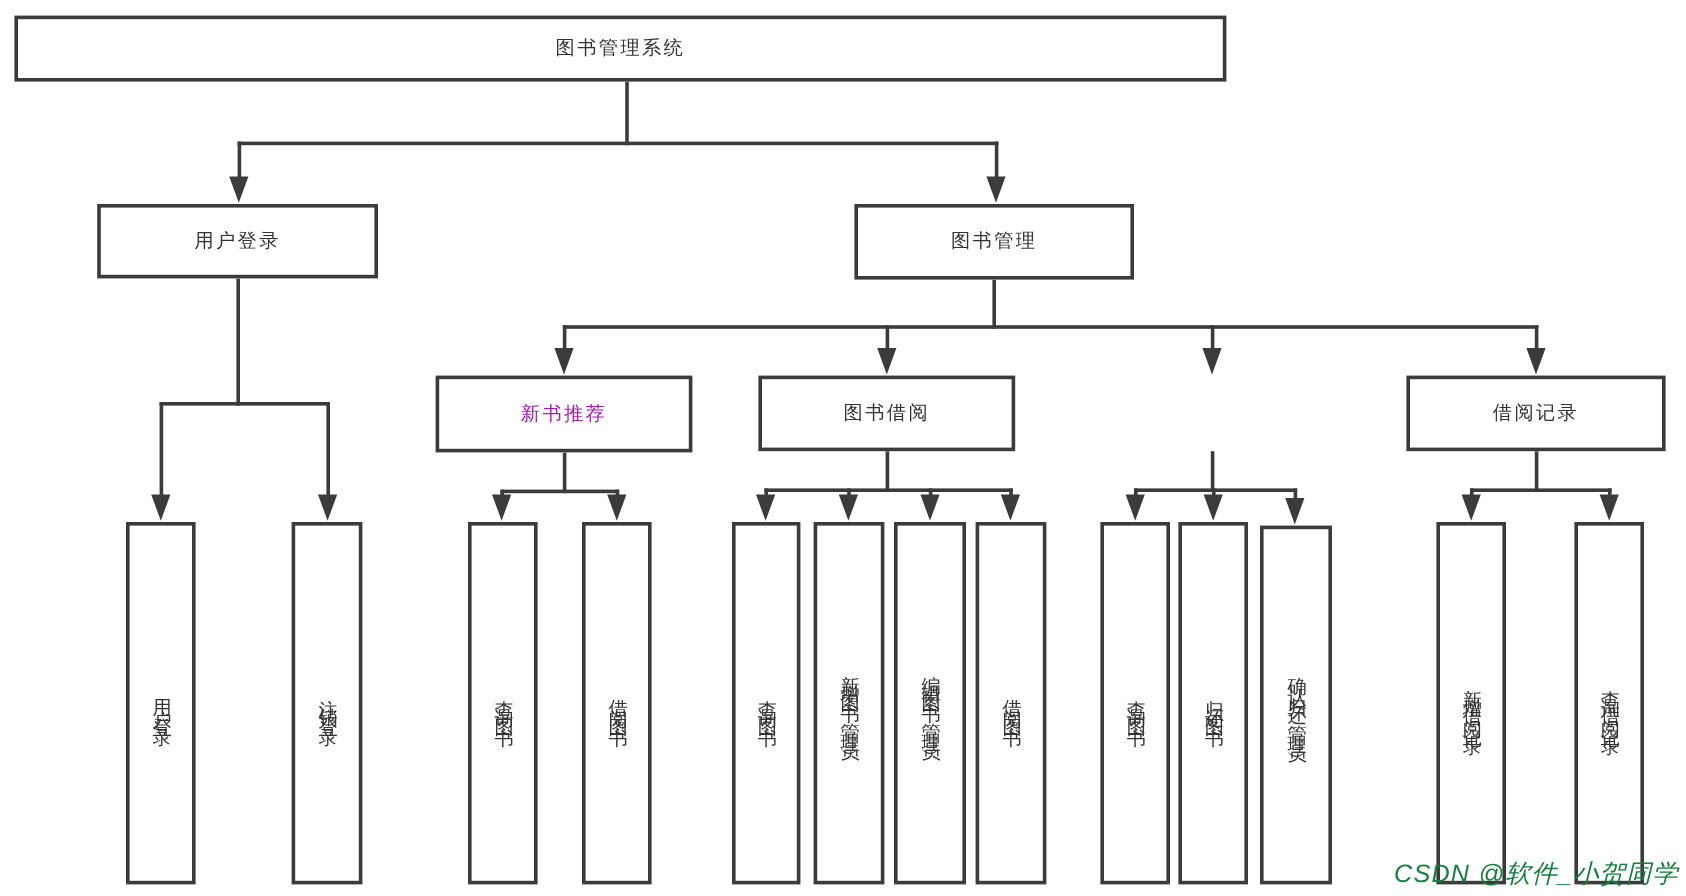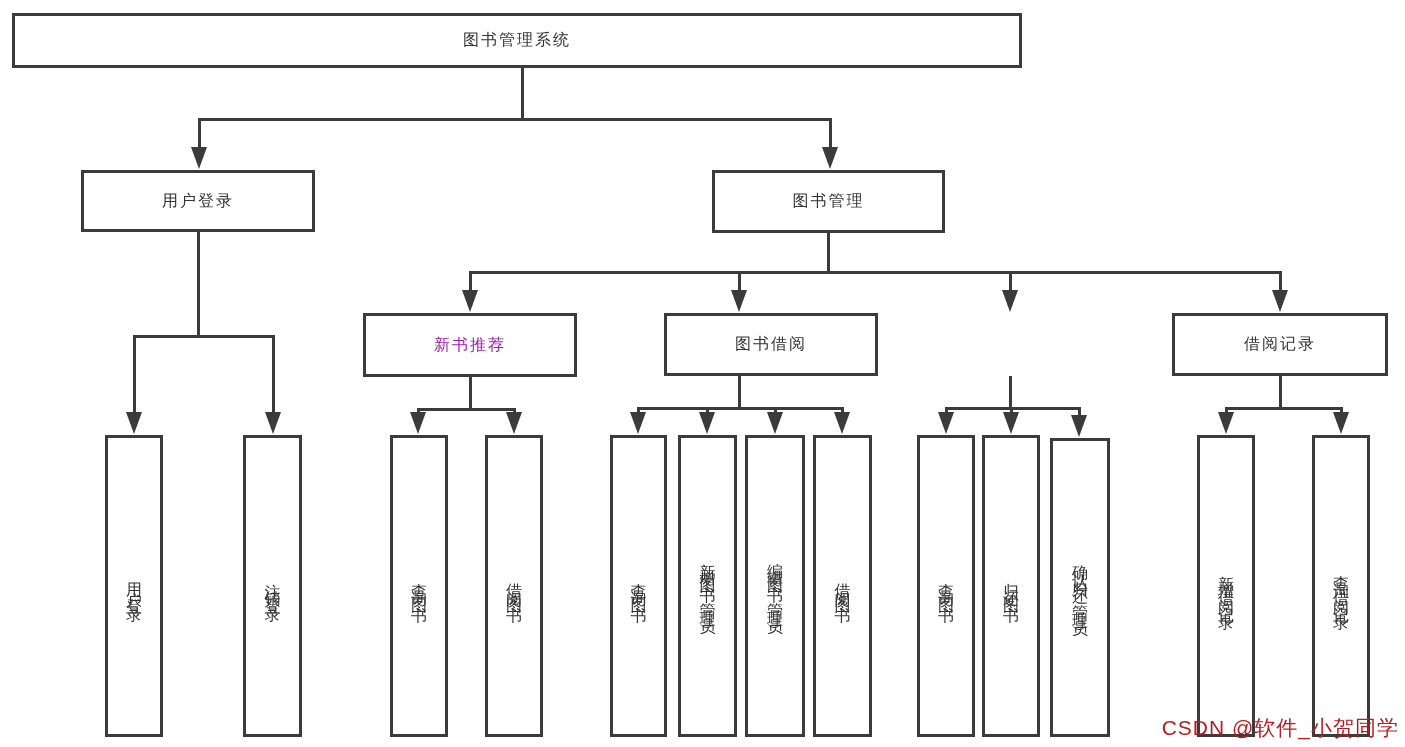--- a/index.html
+++ b/index.html
@@ -60,21 +60,21 @@
     color: #9b9b9b;
     letter-spacing: 1px;
     z-index: 5;
     white-space: nowrap;
   }
 </style>
 </head>
 <body>
 
 <div class="stage" style="background: rgb(255, 255, 255);">
-  <span class="watermark" style="color: #b91c1c;">CSDN @软件_小贺同学</span>
+  <span class="watermark" style="color: #15803d; font-style: italic;">CSDN @软件_小贺同学</span>
 <div class="seg" style="left: 520.5px; top: 68px; width: 3px; height: 53px; background: rgb(59, 59, 59);"></div>
     <div class="seg" style="left: 197.5px; top: 118px; width: 634px; height: 3px; background: rgb(59, 59, 59);"></div>
     <div class="seg" style="left: 197.5px; top: 118px; width: 3px; height: 34px; background: rgb(59, 59, 59);"></div>
     <div class="arrowhead" style="left: 191px; top: 147px; border-top-color: rgb(59, 59, 59);"></div>
     <div class="seg" style="left: 828.5px; top: 118px; width: 3px; height: 34px; background: rgb(59, 59, 59);"></div>
     <div class="arrowhead" style="left: 822px; top: 147px; border-top-color: rgb(59, 59, 59);"></div>
     <div class="seg" style="left: 196.5px; top: 232px; width: 3px; height: 106px; background: rgb(59, 59, 59);"></div>
     <div class="seg" style="left: 132.5px; top: 335px; width: 142px; height: 3px; background: rgb(59, 59, 59);"></div>
     <div class="seg" style="left: 132.5px; top: 335px; width: 3px; height: 82px; background: rgb(59, 59, 59);"></div>
     <div class="arrowhead" style="left: 126px; top: 412px; border-top-color: rgb(59, 59, 59);"></div>
@@ -125,21 +125,21 @@
     </div>
     <div class="node" style="left: 81px; top: 170px; width: 234px; height: 62px; border-color: rgb(59, 59, 59);">
       <span class="node-label" style="color: rgb(51, 51, 51);">用户登录</span>
     </div>
     <div class="node" style="left: 712px; top: 170px; width: 233px; height: 63px; border-color: rgb(59, 59, 59);">
       <span class="node-label" style="color: rgb(51, 51, 51);">图书管理</span>
     </div>
     <div class="node" style="left: 363px; top: 313px; width: 214px; height: 64px; border-color: rgb(59, 59, 59);">
       <span class="node-label" style="color: #a21caf;">新书推荐</span>
     </div>
-    <div class="node" style="left: 664px; top: 313px; width: 214px; height: 63px; border-color: rgb(59, 59, 59);">
+    <div class="node" style="left: 632px; top: 313px; width: 214px; height: 63px; border-color: rgb(59, 59, 59);">
       <span class="node-label" style="color: rgb(51, 51, 51);">图书借阅</span>
     </div>
     <div class="node" style="left: 1172px; top: 313px; width: 216px; height: 63px; border-color: rgb(59, 59, 59);">
       <span class="node-label" style="color: rgb(51, 51, 51);">借阅记录</span>
     </div>
     <div class="node vertical" style="left: 105px; top: 435px; width: 58px; height: 302px; border-color: rgb(59, 59, 59);">
       <span class="node-label" style="color: rgb(51, 51, 51);">用户登录</span>
     </div>
     <div class="node vertical" style="left: 243px; top: 435px; width: 59px; height: 302px; border-color: rgb(59, 59, 59);">
       <span class="node-label" style="color: rgb(51, 51, 51);">注销登录</span>

